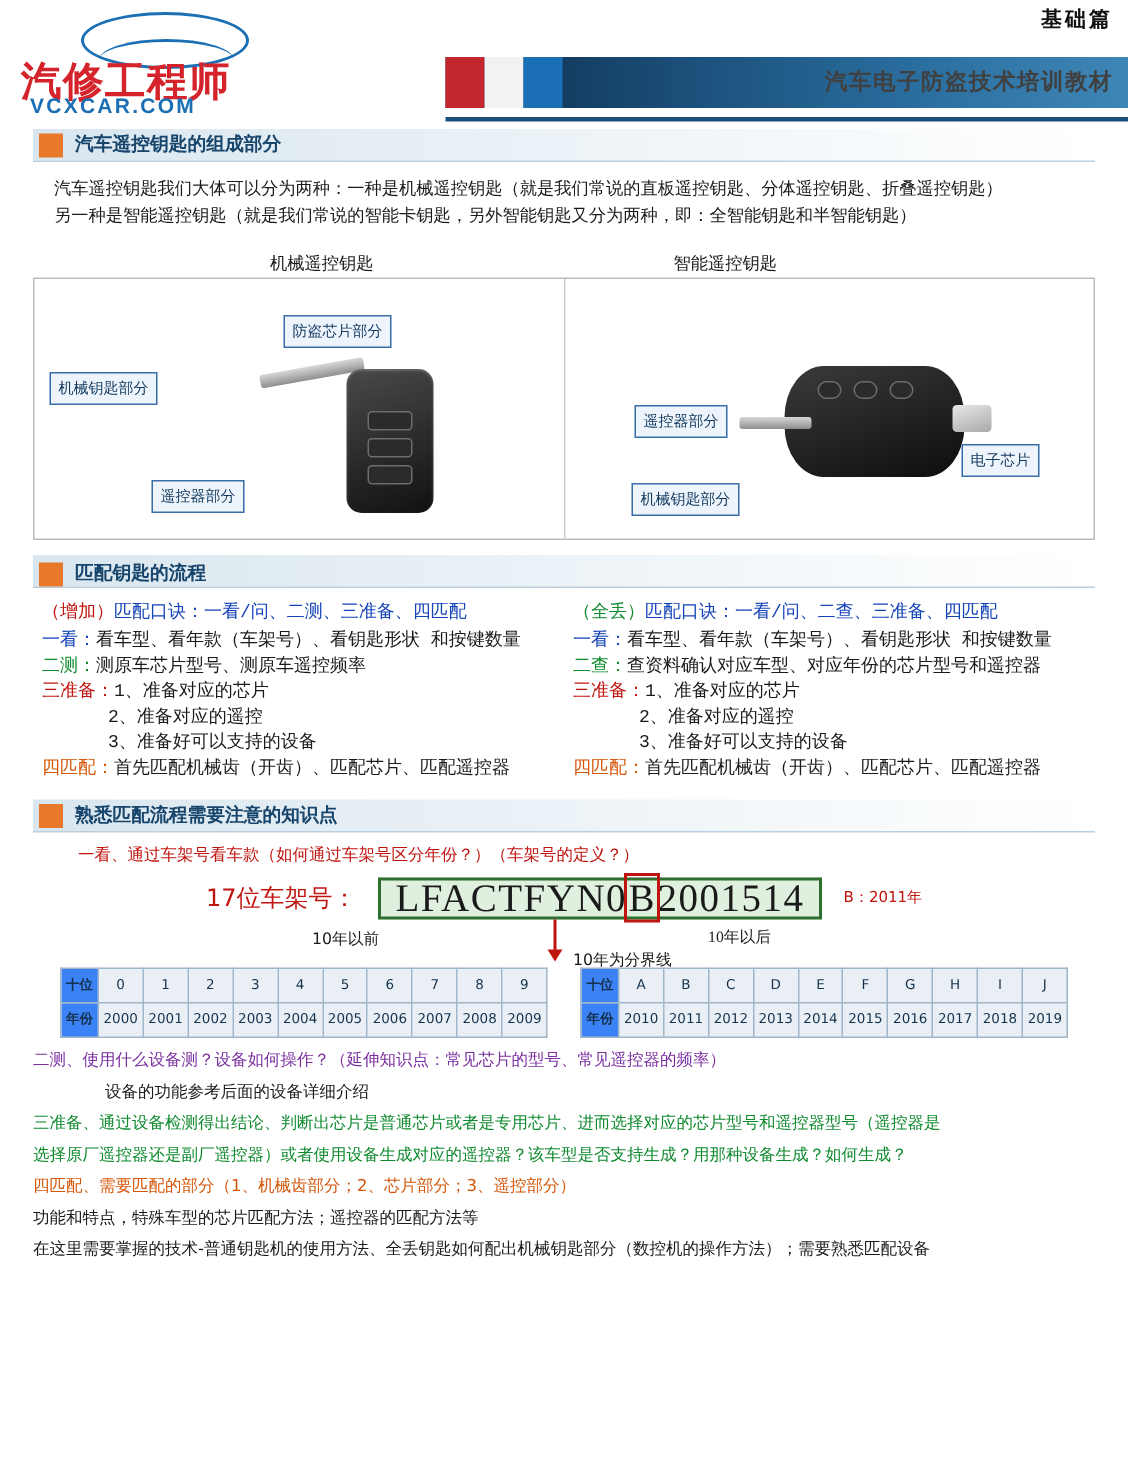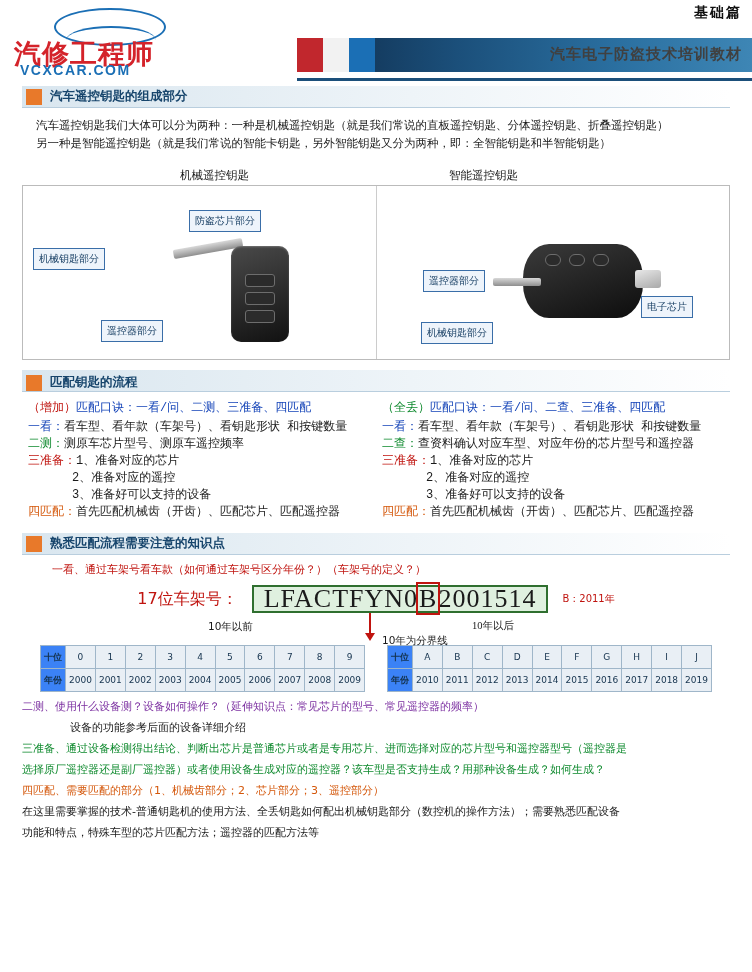--- a/index.html
+++ b/index.html
@@ -433,15 +433,15 @@
       </table>
   </div>
 </div>
 
 <div class="tail">
   <p class="c-purple">二测、使用什么设备测？设备如何操作？（延伸知识点：常见芯片的型号、常见遥控器的频率）</p>
   <p class="l-indent2" style="padding-left:48px;">设备的功能参考后面的设备详细介绍</p>
   <p class="c-green">三准备、通过设备检测得出结论、判断出芯片是普通芯片或者是专用芯片、进而选择对应的芯片型号和遥控器型号（遥控器是</p>
   <p class="c-green">选择原厂遥控器还是副厂遥控器）或者使用设备生成对应的遥控器？该车型是否支持生成？用那种设备生成？如何生成？</p>
   <p class="c-orange">四匹配、需要匹配的部分（1、机械齿部分；2、芯片部分；3、遥控部分）</p>
+  <p>功能和特点，特殊车型的芯片匹配方法；遥控器的匹配方法等</p>
   <p>在这里需要掌握的技术-普通钥匙机的使用方法、全丢钥匙如何配出机械钥匙部分（数控机的操作方法）；需要熟悉匹配设备</p>
-  <p>功能和特点，特殊车型的芯片匹配方法；遥控器的匹配方法等</p>
 </div>
 
 </body></html>

